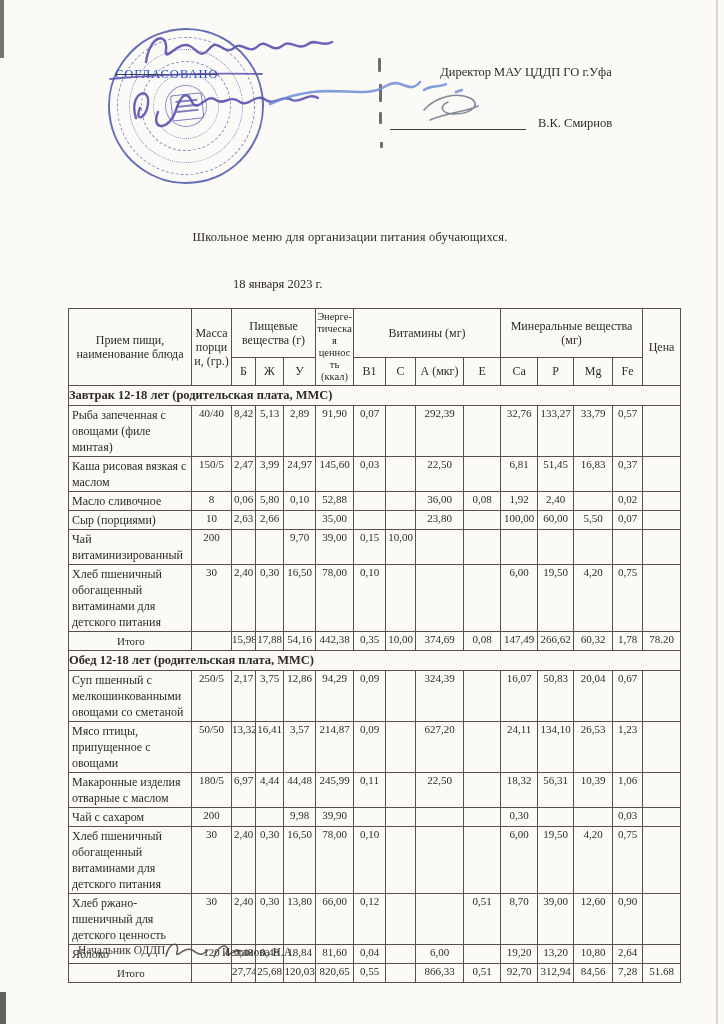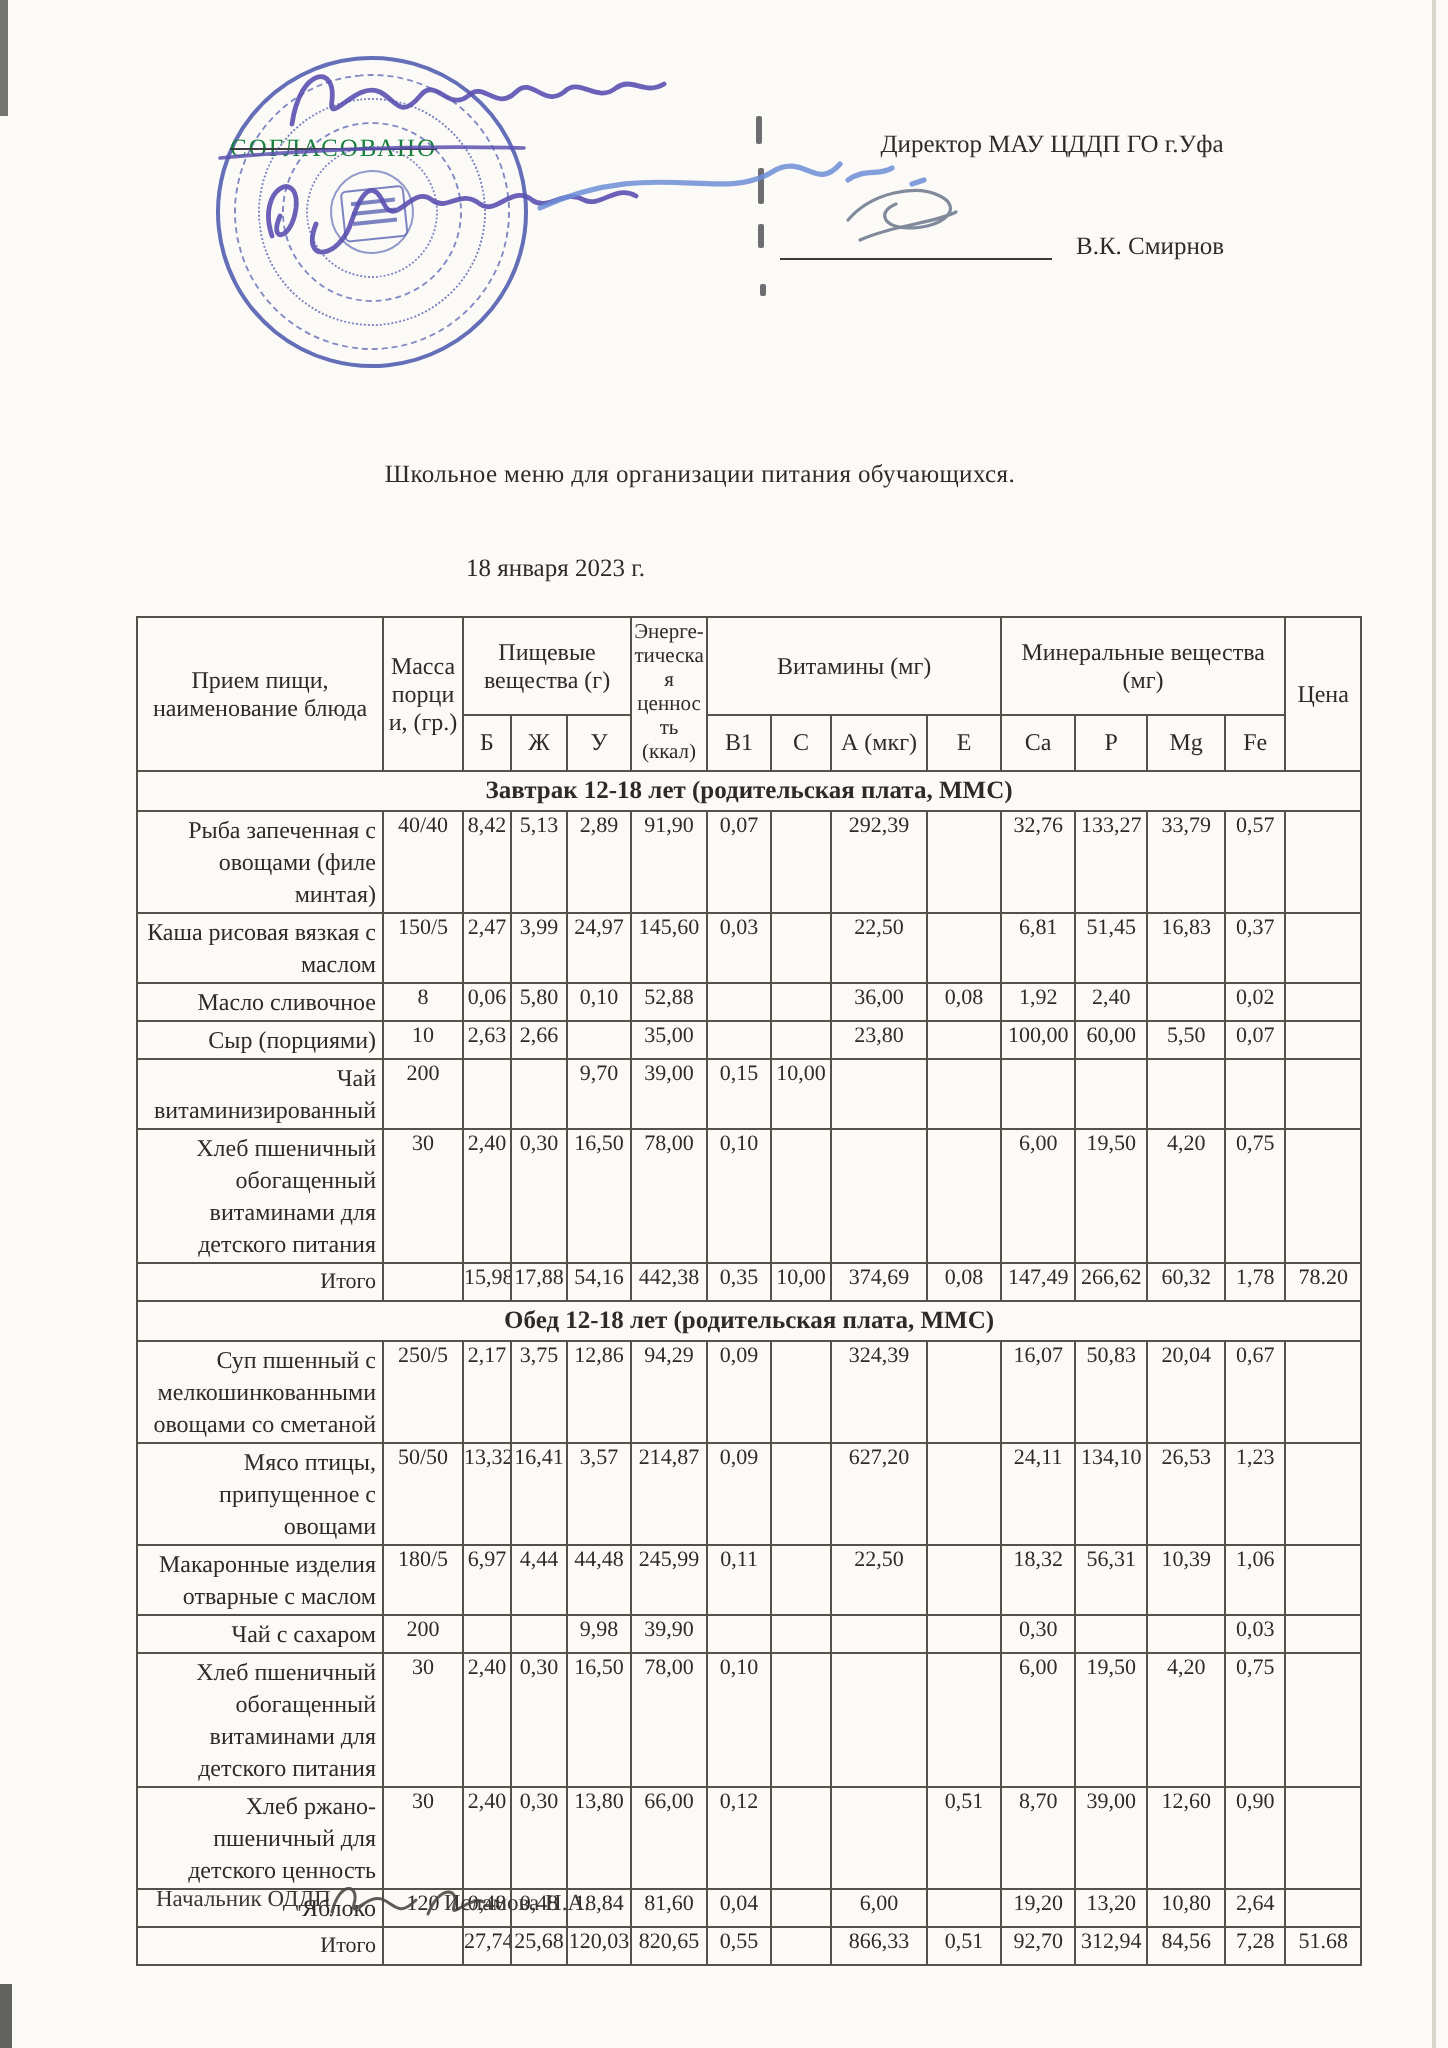--- a/index.html
+++ b/index.html
@@ -20,21 +20,21 @@
   .r0{inset:0;border:2.5px solid #4a57ad;}
   .r1{inset:9px;border:1.5px dashed #5563b4;opacity:.8;}
   .r2{inset:21px;border:1.5px dotted #4a57ad;opacity:.85;}
   .r3{inset:33px;border:1.5px dashed #5563b4;opacity:.8;}
   .r4{inset:45px;border:1.5px dotted #4a57ad;opacity:.8;}
   .r5{inset:57px;border:1px solid #4a57ad;opacity:.7;}
   .emblem{position:absolute;left:63px;top:66px;width:30px;height:24px;border:1.5px solid #4a57ad;border-radius:3px;opacity:.85;}
   .emblem i{position:absolute;left:4px;right:4px;top:5px;height:1.5px;background:#4a57ad;display:block;}
   .emblem i+i{top:10px;} .emblem i+i+i{top:15px;}
   .agreed-label{
-    position:absolute;left:115px;top:67px;font-size:12.5px;letter-spacing:1px;color:#15803d;
+    position:absolute;left:115px;top:67px;font-size:12.5px;letter-spacing:1px;color:#1d4ed8;
     text-decoration:line-through;text-decoration-color:#3d3d46;
   }
   .ink{position:absolute;left:0;top:0;pointer-events:none;}
 
   
   .approval{position:absolute;left:388px;top:64px;width:276px;text-align:center;font-size:12.5px;line-height:17px;}
   .approval .word{letter-spacing:.5px;}
   .sig-line-row{position:relative;margin-top:34px;text-align:left;height:18px;}
   .sig-underline{position:absolute;left:2px;top:14px;width:136px;border-bottom:1.2px solid #3c3a36;}
   .director-name{position:absolute;left:150px;top:0;font-size:12.5px;}
@@ -43,22 +43,22 @@
   .doc-title{position:absolute;left:0;top:230px;width:700px;text-align:center;font-size:12.5px;letter-spacing:.2px;}
   .doc-date{position:absolute;left:233px;top:277px;font-size:12.5px;}
 
   
   table.menu{position:absolute;left:68px;top:308px;width:613px;border-collapse:collapse;table-layout:fixed;}
   .menu th,.menu td{
     border:1px solid #55504a;font-weight:normal;vertical-align:top;text-align:center;
     font-size:11px;line-height:13.5px;padding:1px 0;overflow:hidden;color:#2e2b27;
   }
   .menu thead th{vertical-align:middle;font-size:12px;line-height:14px;padding:2px 1px;overflow-wrap:break-word;}
-  .menu td.dish{ text-align:right;font-size:12px;line-height:16px;padding:1px 3px;overflow-wrap:break-word;}
-  .menu td.section{font-weight:bold;font-size:12.5px;line-height:17px;text-align:center;padding:1px 12px;}
+  .menu td.dish{ text-align:left;font-size:12px;line-height:16px;padding:1px 3px;overflow-wrap:break-word;}
+  .menu td.section{font-weight:bold;font-size:12.5px;line-height:17px;text-align:left;padding:1px 0;}
   .menu td.total-name{font-size:11px;padding-left:48px;}
   .hdr-narrow{font-size:10.5px !important;line-height:12px !important;}
 
   
   .footer{position:absolute;left:78px;top:944px;font-size:11.5px;color:#3a3733;}
   .footer .who{position:absolute;left:0;top:0;white-space:nowrap;}
   .footer .name{position:absolute;left:132px;top:2px;white-space:nowrap;padding-left:12px;}
 </style>
 </head>
 <body>

